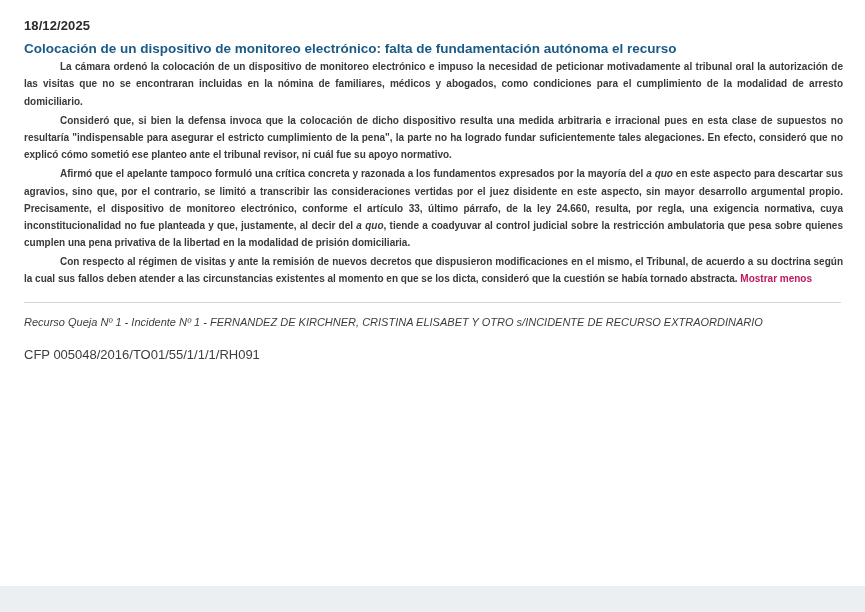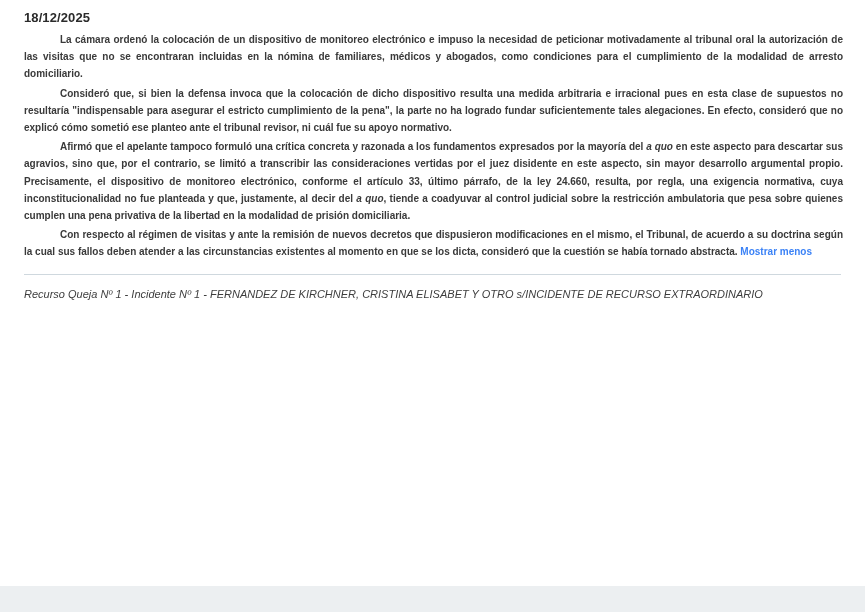--- a/index.html
+++ b/index.html
@@ -12,21 +12,21 @@
     background: #ffffff;
     font-family: "Liberation Sans", sans-serif;
     color: #333333;
     overflow: hidden;
   }
   .page {
     position: relative;
     width: 865px;
     height: 612px;
     box-sizing: border-box;
-    padding: 10px 22px 0 22px;
+    padding: 18px 22px 0 22px;
     background: #ffffff;
   }
   .doc-date {
     font-size: 13px;
     font-weight: bold;
     color: #2b2b2b;
     letter-spacing: 0.1px;
     margin: 0 0 6px 2px;
   }
   .doc-title {
@@ -45,21 +45,21 @@
     font-weight: bold;
   }
   .body-text p {
     margin: 0 0 2px 0;
     text-indent: 36px;
   }
   .italic {
     font-style: italic;
   }
   .show-less {
-    color: #3b82f6;
+    color: #be185d;
     cursor: pointer;
   }
   .divider {
     border: 0;
     border-top: 1px solid #cfd8de;
     margin: 14px 2px 11px 2px;
   }
   .case-ref {
     font-size: 11px;
     font-style: italic;
@@ -82,27 +82,29 @@
     background: #eceff1;
   }
 </style>
 </head>
 <body>
 
 <div class="page">
 
   <div class="doc-date">18/12/2025</div>
 
+  <a class="doc-title">Colocación de un dispositivo de monitoreo electrónico: falta de fundamentación autónoma el recurso</a>
 
   <div class="body-text">
     <p>La cámara ordenó la colocación de un dispositivo de monitoreo electrónico e impuso la necesidad de peticionar motivadamente al tribunal oral la autorización de las visitas que no se encontraran incluidas en la nómina de familiares, médicos y abogados, como condiciones para el cumplimiento de la modalidad de arresto domiciliario.</p>
     <p>Consideró que, si bien la defensa invoca que la colocación de dicho dispositivo resulta una medida arbitraria e irracional pues en esta clase de supuestos no resultaría "indispensable para asegurar el estricto cumplimiento de la pena", la parte no ha logrado fundar suficientemente tales alegaciones. En efecto, consideró que no explicó cómo sometió ese planteo ante el tribunal revisor, ni cuál fue su apoyo normativo.</p>
     <p><span>Afirmó que el apelante tampoco formuló una crítica concreta y razonada a los fundamentos expresados por la mayoría del </span><span class="italic">a quo</span><span> en este aspecto para descartar sus agravios, sino que, por el contrario, se limitó a transcribir las consideraciones vertidas por el juez disidente en este aspecto, sin mayor desarrollo argumental propio. Precisamente, el dispositivo de monitoreo electrónico, conforme el artículo 33, último párrafo, de la ley 24.660, resulta, por regla, una exigencia normativa, cuya inconstitucionalidad no fue planteada y que, justamente, al decir del </span><span class="italic">a quo</span><span>, tiende a coadyuvar al control judicial sobre la restricción ambulatoria que pesa sobre quienes cumplen una pena privativa de la libertad en la modalidad de prisión domiciliaria.</span></p>
     <p><span>Con respecto al régimen de visitas y ante la remisión de nuevos decretos que dispusieron modificaciones en el mismo, el Tribunal, de acuerdo a su doctrina según la cual sus fallos deben atender a las circunstancias existentes al momento en que se los dicta, consideró que la cuestión se había tornado abstracta. </span><span class="show-less">Mostrar menos</span></p>
   </div>
 
   <hr class="divider">
 
   <div class="case-ref">Recurso Queja Nº 1 - Incidente Nº 1 - FERNANDEZ DE KIRCHNER, CRISTINA ELISABET Y OTRO s/INCIDENTE DE RECURSO EXTRAORDINARIO</div>
 
+  <div class="case-id">CFP 005048/2016/TO01/55/1/1/1/RH091</div>
 
   <div class="footer-strip"></div>
 </div>
 
 </body></html>

